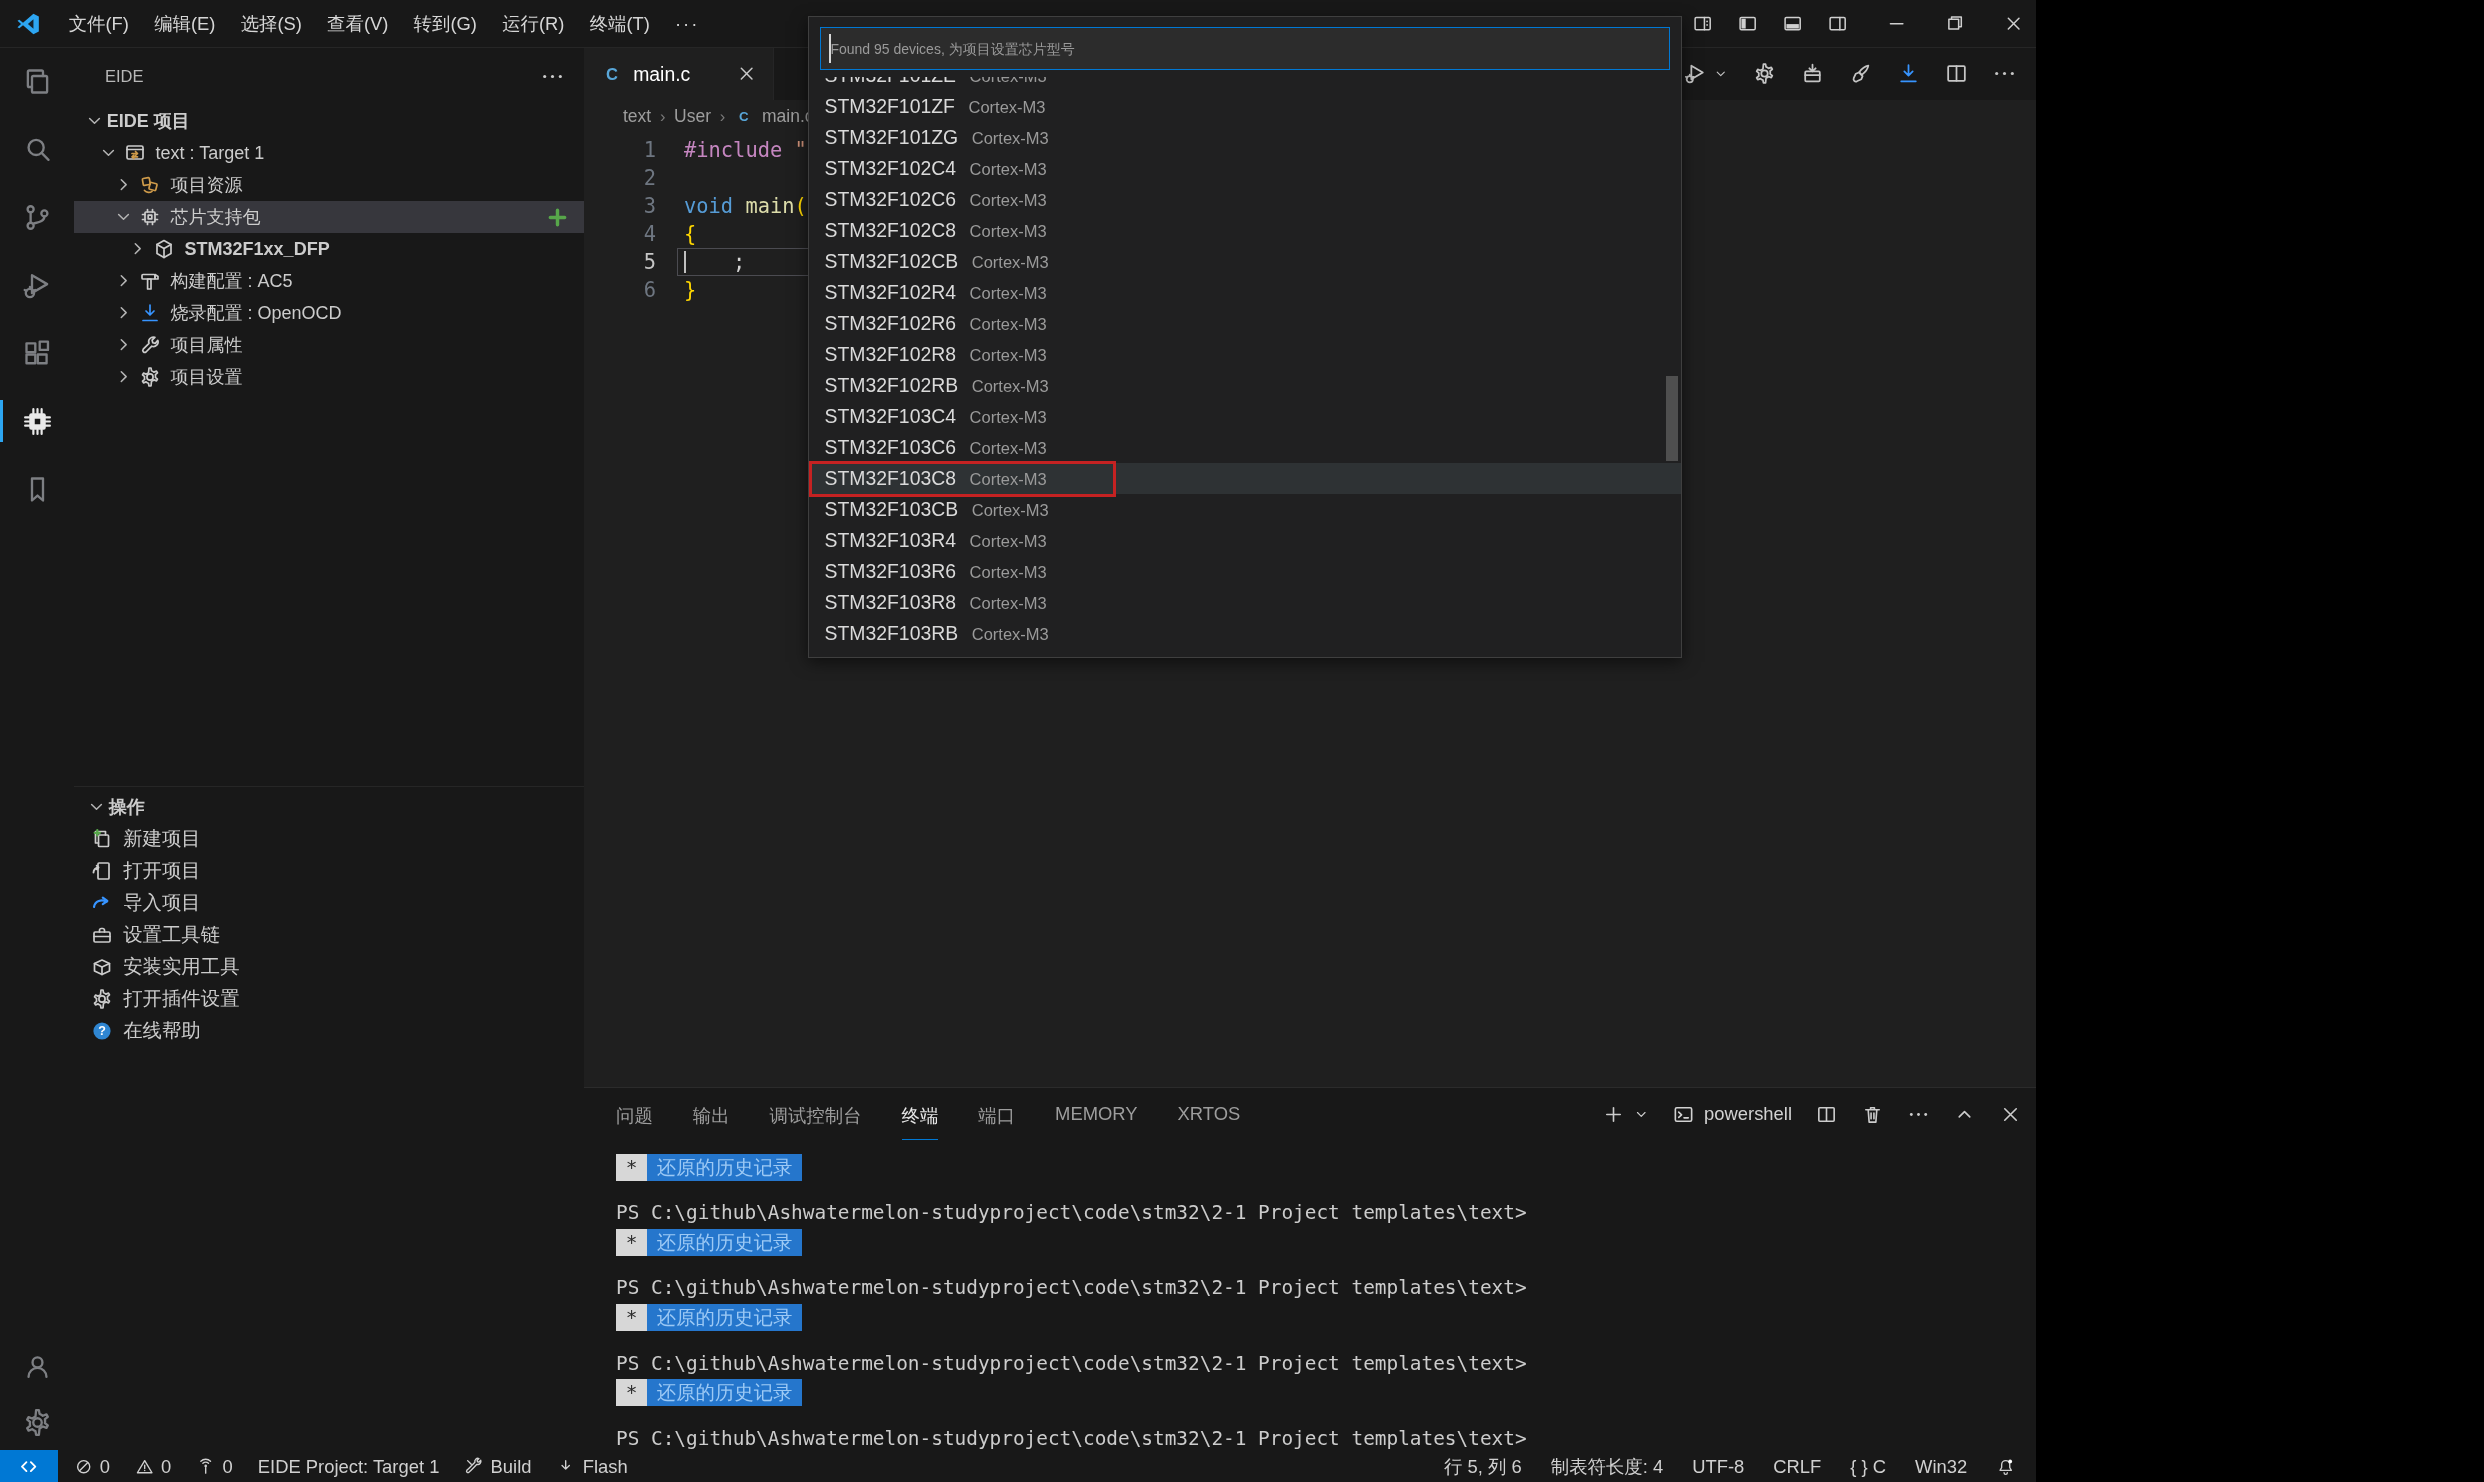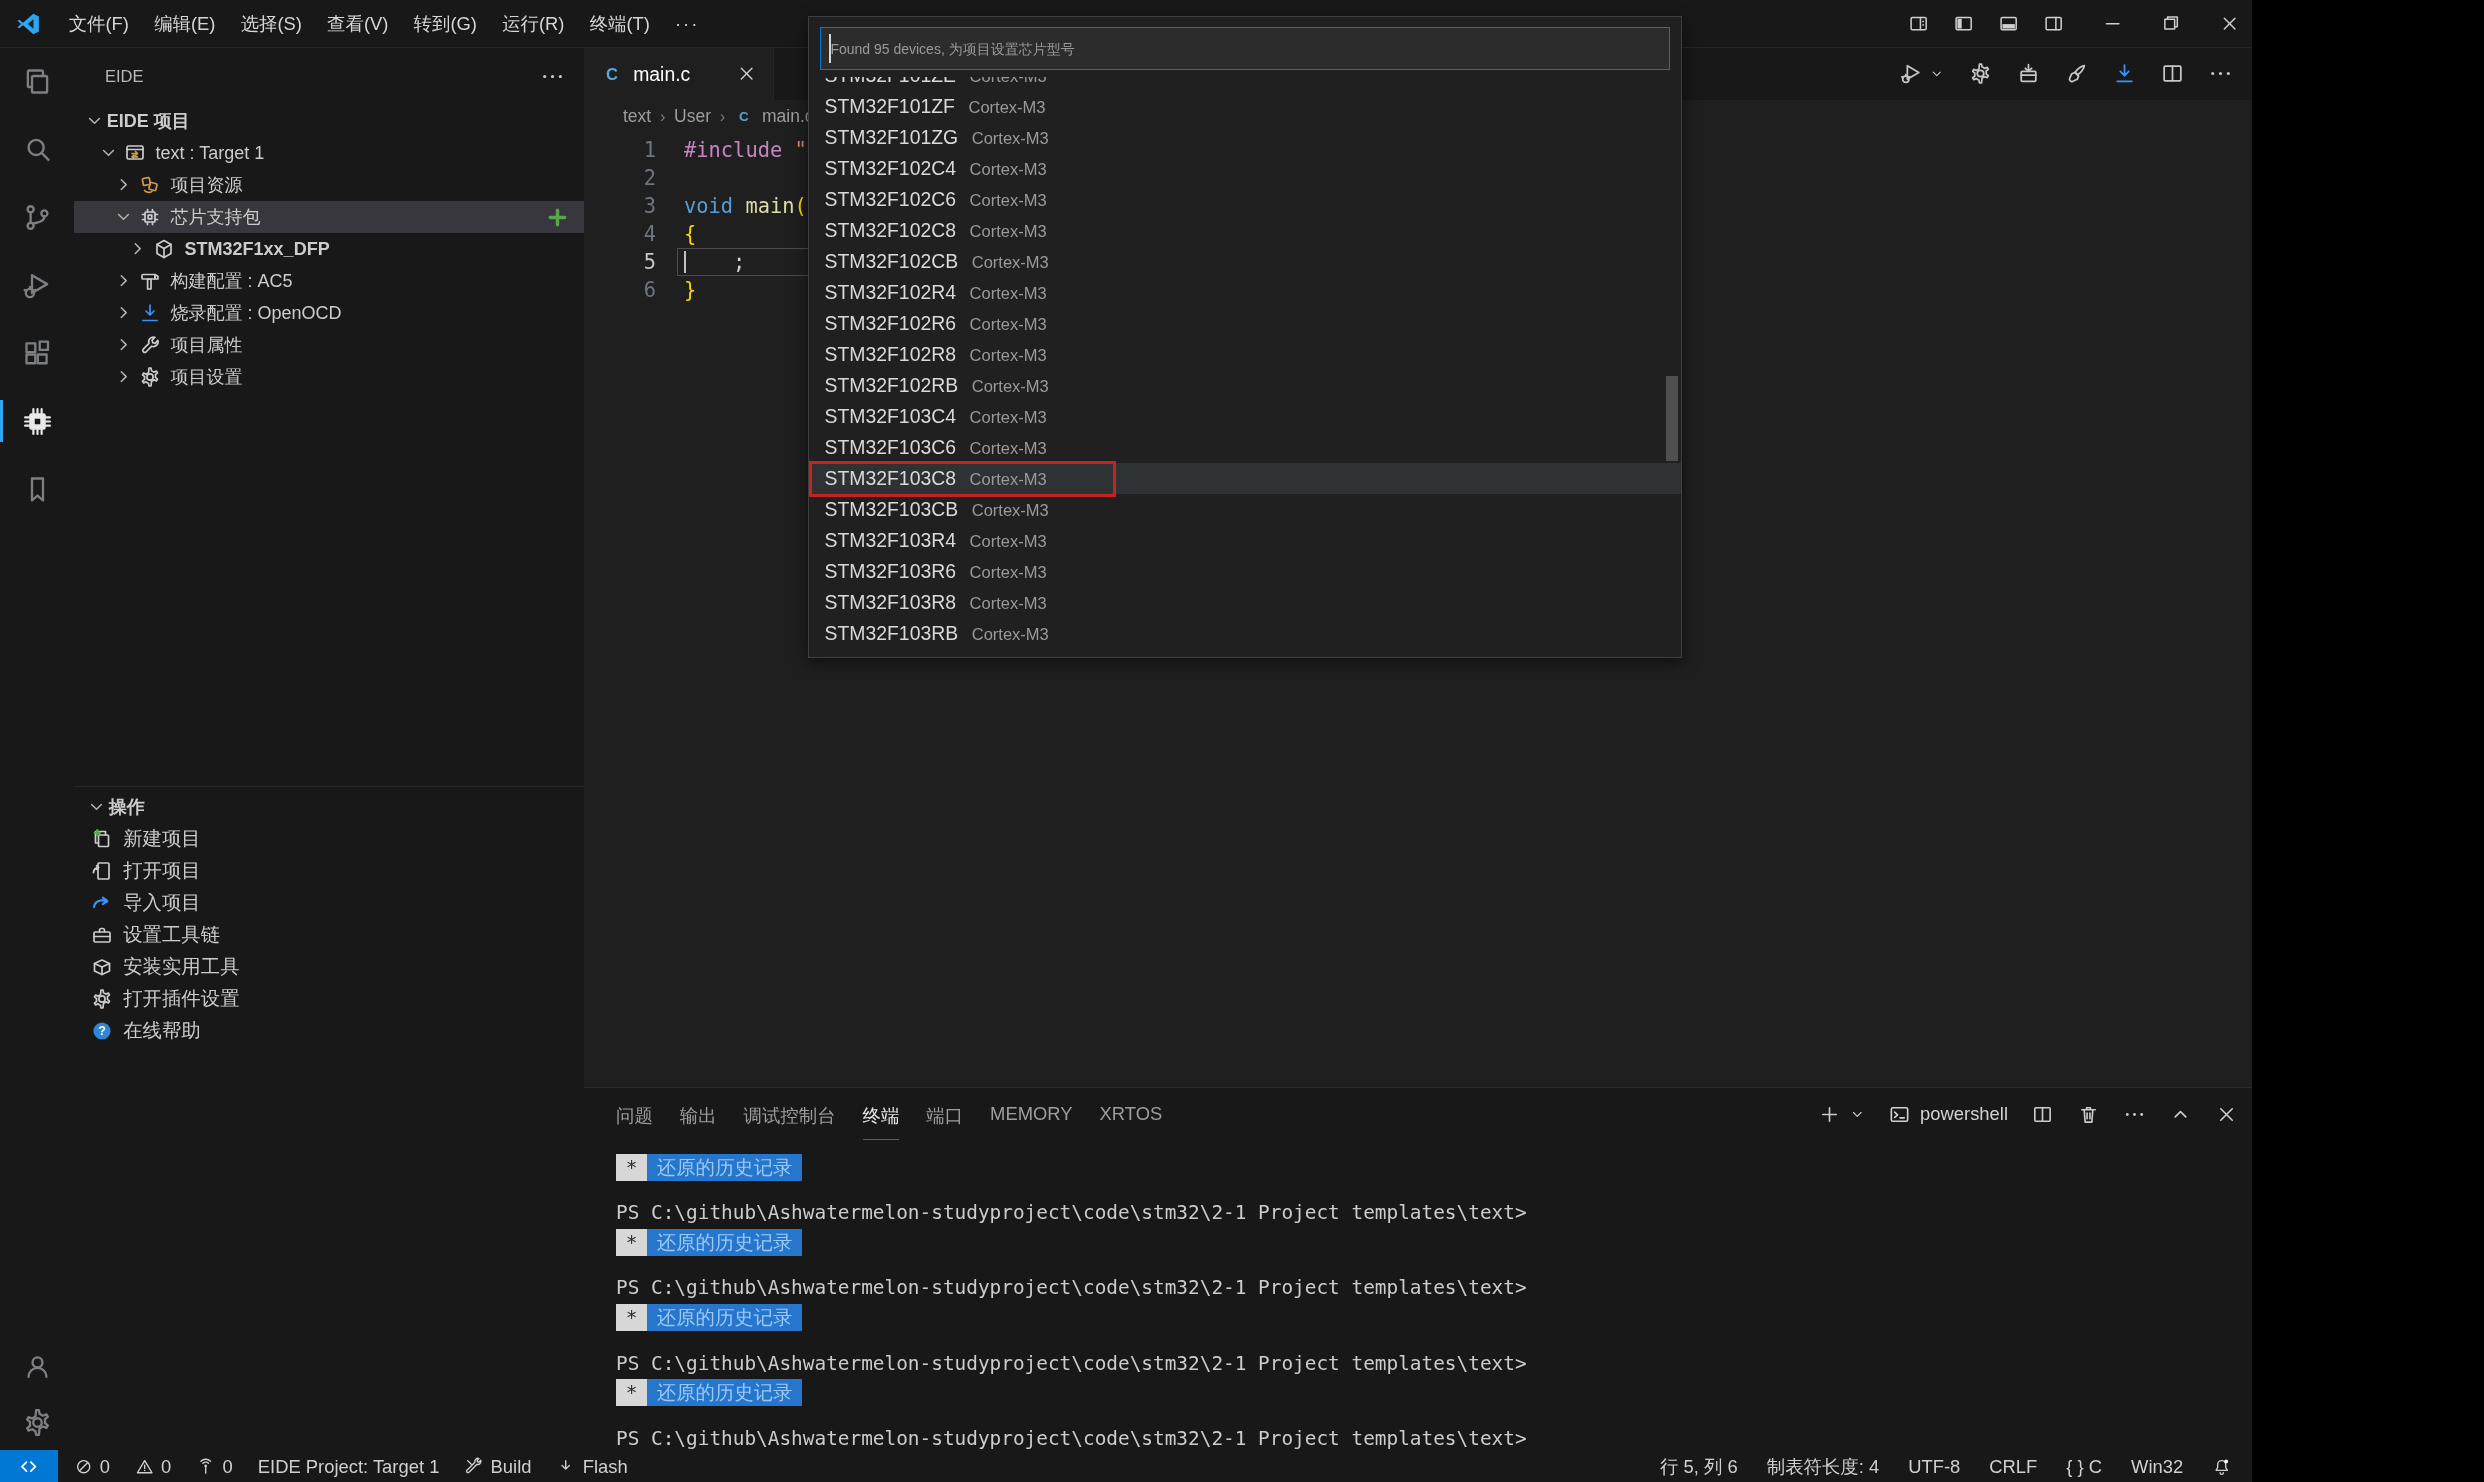--- a/index.html
+++ b/index.html
@@ -1,16 +1,16 @@
 <!DOCTYPE html>
 <html style="--accent: #0078d4; --annotation_red: #c52222; --flash_blue: #3794ff; --terminal_badge_blue: #2576cc; --add_green: #57a64a;"><head>
 <meta charset="utf-8">
 <style>
   html,body{margin:0;padding:0;background:#000;}
-  .app{position:relative;width:2252px;height:1483px;background:#a16207;overflow:hidden;
+  .app{position:relative;width:2036px;height:1483px;background:#a16207;overflow:hidden;
        font-family:"Liberation Sans","DejaVu Sans",sans-serif;color:#ccc;}
   .icon{display:inline-flex;align-items:center;justify-content:center;}
   .icon svg{width:100%;height:100%;}
 
   
   .titlebar{position:absolute;left:0;top:0;right:0;height:47px;background:#181818;
             border-bottom:1px solid #262626;display:flex;align-items:center;z-index:5;}
   .vslogo{width:26px;height:26px;margin:0 15.5px 0 14.6px;}
   .menu{display:flex;align-items:center;}
   .menu-item{padding:4.9px 12.6px;font-size:18.4px;color:#d6d6d6;border-radius:5.8px;}
@@ -795,21 +795,21 @@
           <span class="qp-desc">Cortex-M3</span>
 
         </div>
 
       <div class="qp-scroll"></div>
     </div>
   </div>
 
   <div class="panel">
     <div class="panel-tabs">
-      <div style="display:flex;gap:27px">
+      <div style="display:flex;gap:40px">
         <span class="panel-tab">问题</span>
           <span class="panel-tab">输出</span>
           <span class="panel-tab">调试控制台</span>
           <span class="panel-tab active">终端</span>
           <span class="panel-tab">端口</span>
           <span class="panel-tab">MEMORY</span>
           <span class="panel-tab">XRTOS</span>
       </div>
       <div class="panel-toolbar">
         <span class="icon">

